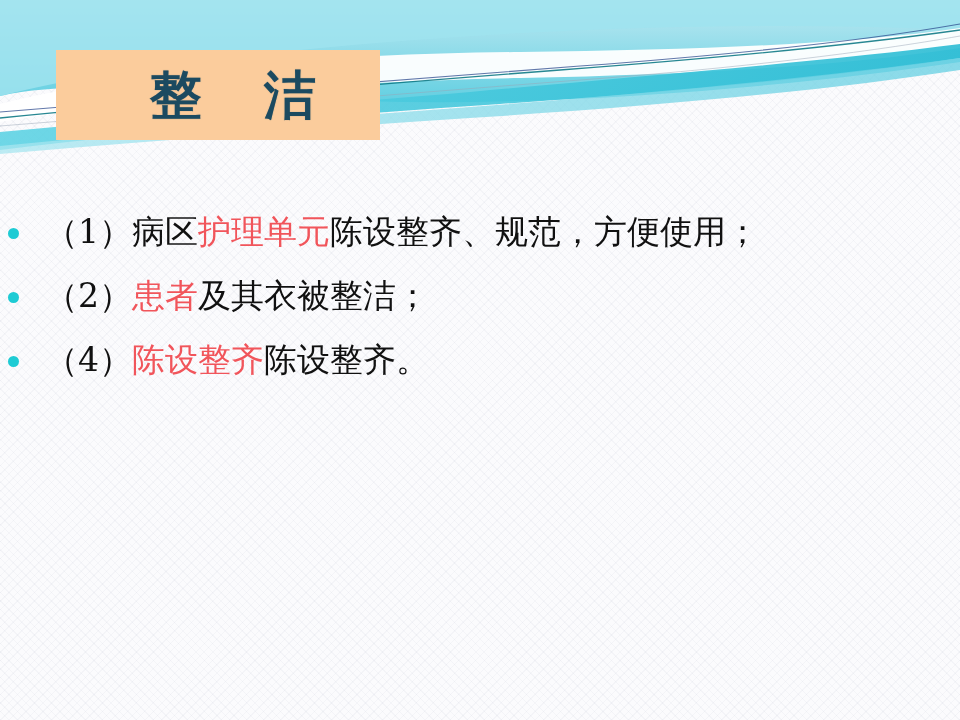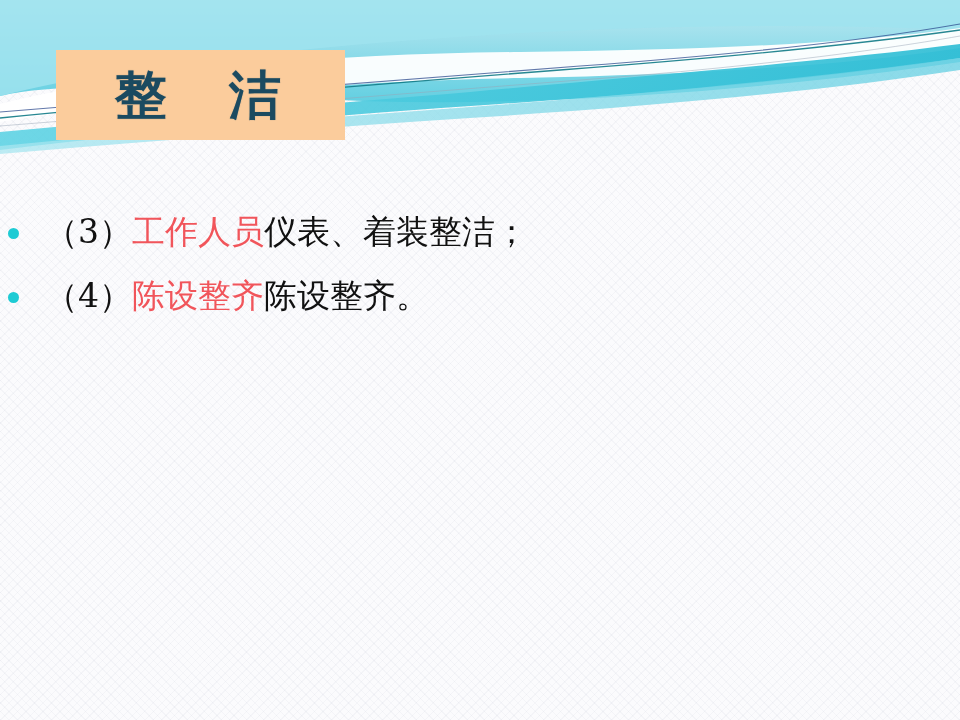--- a/index.html
+++ b/index.html
@@ -44,20 +44,21 @@
     position: absolute;
     left: 56px;
     top: 50px;
     width: 289px;
     height: 90px;
     background: #fbcc9c;
     z-index: 5;
     display: flex;
     align-items: center;
     justify-content: center;
+    padding-left: 35px;
   }
   #title-text {
     font-family: "DejaVu Sans", "Liberation Sans", sans-serif;
     font-weight: bold;
     font-size: 52px;
     letter-spacing: 0.10em;
     color: #1b4a60;
     line-height: 1;
     white-space: pre;
     text-shadow: 0 0 1px rgba(27,74,96,0.5);
@@ -147,26 +148,30 @@
 
     <path d="M0,126 C200,110 400,94 580,80 C740,68 870,52 960,36" fill="none" stroke="#9aa6b5" stroke-width="0.9" opacity="0.55"></path>
   </svg>
 
   <div id="title-box">
     <span id="title-text">整　洁</span>
   </div>
 
   <div id="body-list">
 
-
+    <div class="bullet-row">
+      <span class="bullet-dot"></span>
+      <span class="bullet-text"><span>（1）病区</span><span class="hl">护理单元</span><span>陈设整齐、规范，方便使用；</span></span>
+    </div>
 
     <div class="bullet-row">
       <span class="bullet-dot"></span>
-      <span class="bullet-text"><span>（3）</span><span class="hl">工作人员</span><span>仪表、着装整洁；</span></span>
+      <span class="bullet-text"><span>（2）</span><span class="hl">患者</span><span>及其衣被整洁；</span></span>
     </div>
+
 
     <div class="bullet-row">
       <span class="bullet-dot"></span>
       <span class="bullet-text"><span>（4）</span><span class="hl">陈设整齐</span><span>陈设整齐。</span></span>
     </div>
 
   </div>
 
 </div>
 

